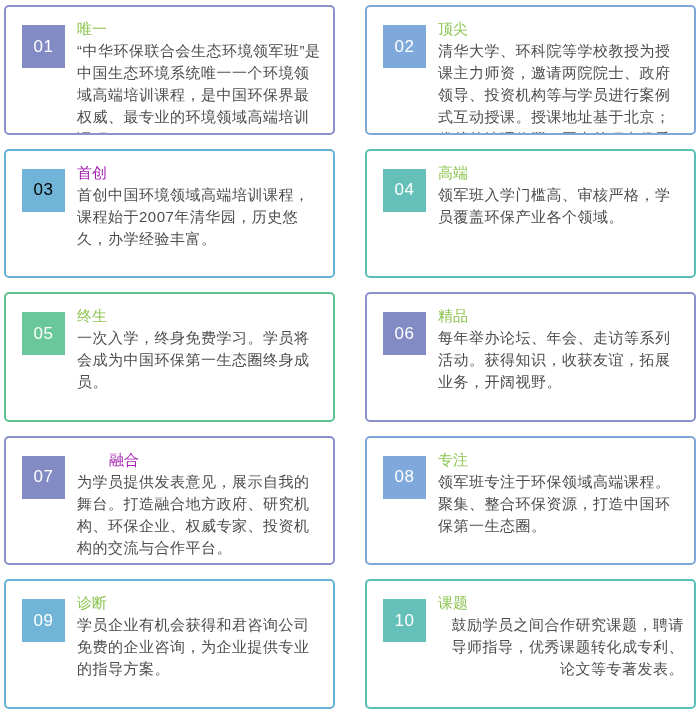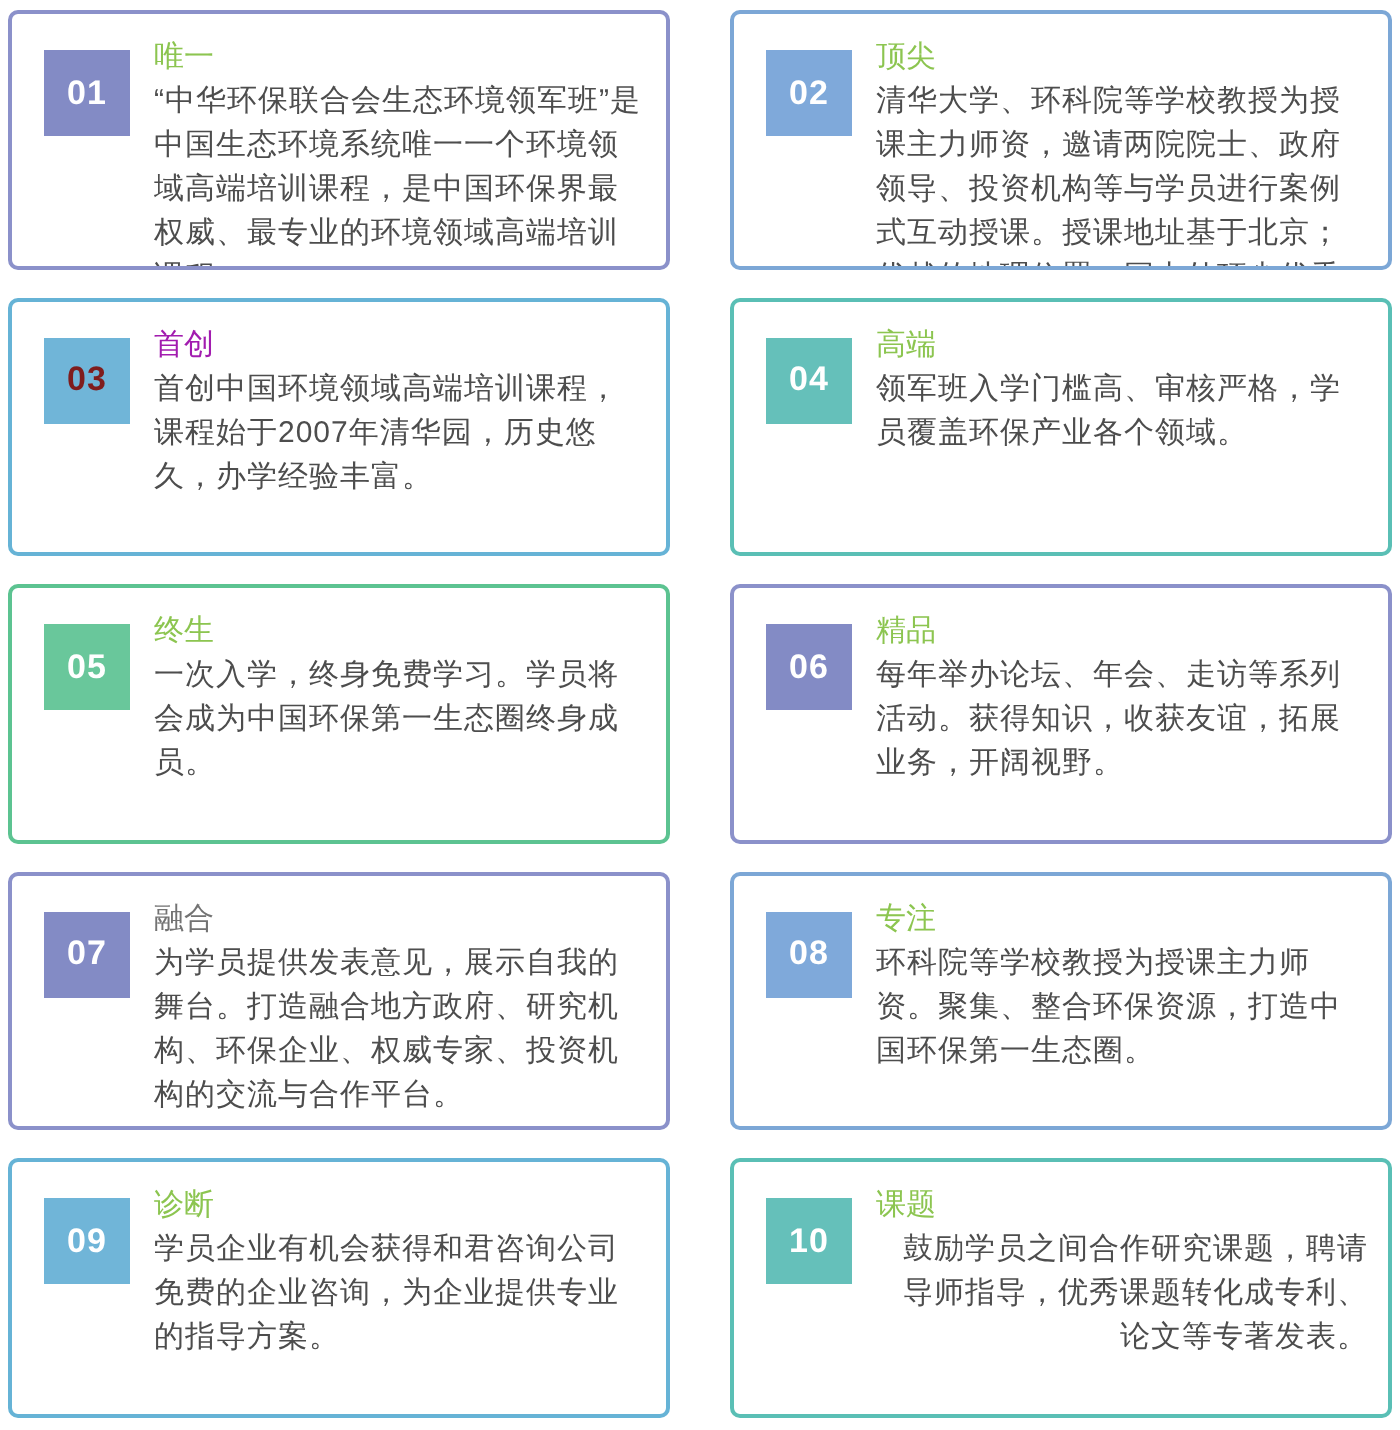--- a/index.html
+++ b/index.html
@@ -35,21 +35,21 @@
     padding: 11px 10px 2px 16px;
     overflow: hidden;
   }
   .badge {
     flex: 0 0 43px;
     width: 43px;
     height: 43px;
     margin-top: 7px;
     background: var(--badge-color, #999);
     color: #ffffff;
-    font-weight: bold;
+    font-weight: normal;
     font-size: 17px;
     display: flex;
     align-items: center;
     justify-content: center;
     letter-spacing: 0.5px;
   }
   .text {
     margin-left: 12px;
     flex: 1 1 auto;
   }
@@ -79,21 +79,21 @@
 
   <div class="card" style="--border-color: #7ca7d6; --badge-color: #7fa9da;">
     <div class="badge" style="color: rgb(255, 255, 255);">02</div>
     <div class="text">
       <div class="title" style="color: rgb(140, 197, 80);">顶尖</div>
       <div class="body" style="color: rgb(77, 77, 77);">清华大学、环科院等学校教授为授课主力师资，邀请两院院士、政府领导、投资机构等与学员进行案例式互动授课。授课地址基于北京；优越的地理位置，国内外顶尖优秀教学资源，助力领军班资源整合。</div>
     </div>
   </div>
 
   <div class="card" style="--border-color: #66b3d6; --badge-color: #70b5d8;">
-    <div class="badge" style="color: #7f1d1d;">03</div>
+    <div class="badge" style="color: #000000;">03</div>
     <div class="text">
       <div class="title" style="color: #a21caf;">首创</div>
       <div class="body" style="color: rgb(77, 77, 77);">首创中国环境领域高端培训课程，课程始于2007年清华园，历史悠久，办学经验丰富。</div>
     </div>
   </div>
 
   <div class="card" style="--border-color: #5abfb5; --badge-color: #65c0ba;">
     <div class="badge" style="color: rgb(255, 255, 255);">04</div>
     <div class="text">
       <div class="title" style="color: rgb(140, 197, 80);">高端</div>
@@ -113,30 +113,30 @@
     <div class="badge" style="color: rgb(255, 255, 255);">06</div>
     <div class="text">
       <div class="title" style="color: rgb(140, 197, 80);">精品</div>
       <div class="body" style="color: rgb(77, 77, 77);">每年举办论坛、年会、走访等系列活动。获得知识，收获友谊，拓展业务，开阔视野。</div>
     </div>
   </div>
 
   <div class="card" style="--border-color: #8b91ca; --badge-color: #838bc5;">
     <div class="badge" style="color: rgb(255, 255, 255);">07</div>
     <div class="text">
-      <div class="title" style="color: #737373;">融合</div>
+      <div class="title" style="color: #a21caf; margin-left: 32px;">融合</div>
       <div class="body" style="color: rgb(77, 77, 77);">为学员提供发表意见，展示自我的舞台。打造融合地方政府、研究机构、环保企业、权威专家、投资机构的交流与合作平台。</div>
     </div>
   </div>
 
   <div class="card" style="--border-color: #7ca7d6; --badge-color: #7fa9da;">
     <div class="badge" style="color: rgb(255, 255, 255);">08</div>
     <div class="text">
       <div class="title" style="color: rgb(140, 197, 80);">专注</div>
-      <div class="body" style="color: rgb(77, 77, 77);">环科院等学校教授为授课主力师资。聚集、整合环保资源，打造中国环保第一生态圈。</div>
+      <div class="body" style="color: rgb(77, 77, 77);">领军班专注于环保领域高端课程。聚集、整合环保资源，打造中国环保第一生态圈。</div>
     </div>
   </div>
 
   <div class="card" style="--border-color: #66b3d6; --badge-color: #70b5d8;">
     <div class="badge" style="color: rgb(255, 255, 255);">09</div>
     <div class="text">
       <div class="title" style="color: rgb(140, 197, 80);">诊断</div>
       <div class="body" style="color: rgb(77, 77, 77);">学员企业有机会获得和君咨询公司免费的企业咨询，为企业提供专业的指导方案。</div>
     </div>
   </div>

